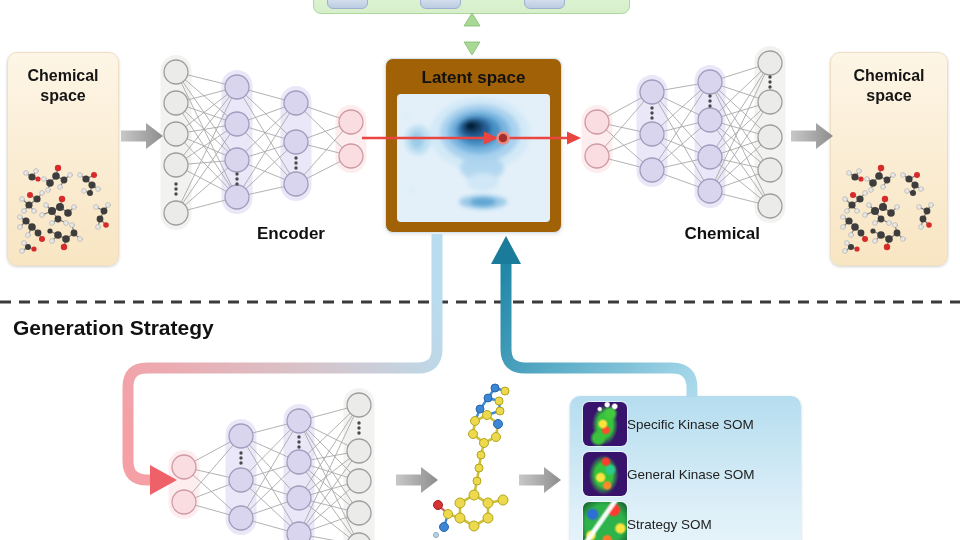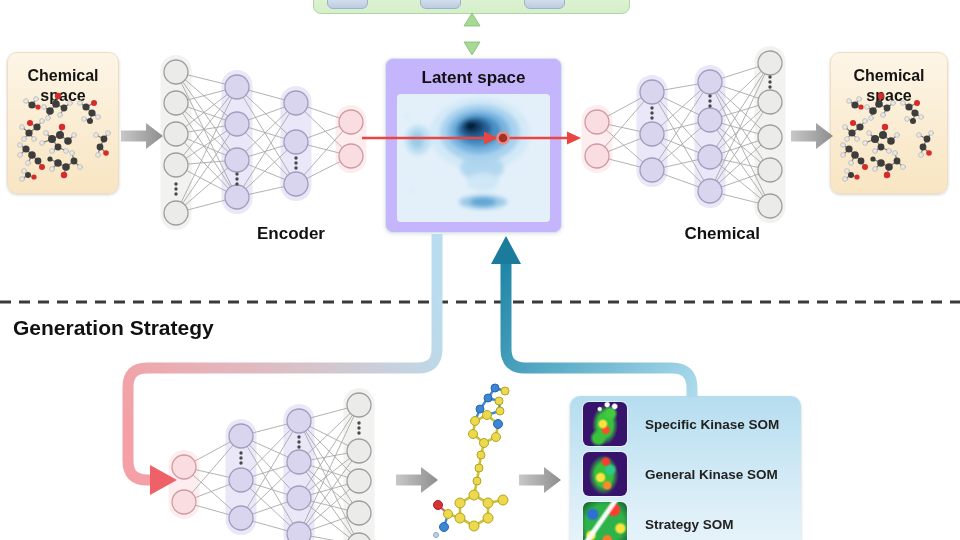--- a/index.html
+++ b/index.html
@@ -13,35 +13,35 @@
     background:linear-gradient(180deg,#ecf9e5 0%,#d6efca 100%);
     border:1.5px solid #abd89c;border-radius:8px;box-sizing:border-box;
   }
   .pill{
     position:absolute;bottom:4px;width:41px;height:18px;border-radius:6px;
     background:linear-gradient(180deg,#e9eff7 0%,#bccce2 100%);
     border:1px solid #9db1cd;box-sizing:border-box;
   }
   
   .chem-box{
-    position:absolute;top:52px;width:112px;height:142px;border-radius:10px;
+    position:absolute;top:52px;width:112px;height:214px;border-radius:10px;
     background:linear-gradient(180deg,#fdf5e6 0%,#f8e5c2 100%);
     border:1px solid #eedfc4;box-shadow:0 1px 3px rgba(0,0,0,.18);box-sizing:border-box;
   }
   #chem-left{left:7px;}
   #chem-right{left:830px;width:118px;}
   .chem-title{
     margin-top:13px;text-align:center;font-weight:bold;font-size:16px;
     line-height:1.25;color:#151515;padding:0 14px;
   }
   .mol-svg{position:absolute;left:6px;bottom:6px;}
   
   #latent-box{
     position:absolute;left:385px;top:58px;width:177px;height:175px;border-radius:8px;
-    background:#c4b5fd;border:1.5px solid #d5e6f2;
+    background:#a16207;border:1.5px solid #d5e6f2;
     box-shadow:0 1px 4px rgba(0,0,0,.12);box-sizing:border-box;
   }
   #latent-title{
     margin-top:9px;text-align:center;font-weight:bold;font-size:17px;color:#111;
   }
   #heat-wrap{
     position:absolute;left:11px;top:35px;width:153px;height:128px;border-radius:4px;
     background:#e3f0fa;overflow:hidden;
   }
   
@@ -53,21 +53,21 @@
   #generator-label{left:620px;}
   #strategy-label{
     position:absolute;left:13px;top:316px;font-weight:bold;font-size:21px;color:#111;
   }
   
   #som-panel{
     position:absolute;left:570px;top:396px;width:231px;height:162px;border-radius:10px;
     background:linear-gradient(180deg,#b5ddef 0%,#ddeff8 70%,#e9f5fb 100%);
     box-shadow:0 1px 3px rgba(0,0,0,.22);
   }
-  .som-row{display:flex;align-items:center;gap:18px;margin:6px 0 6px 13px;font-weight:bold;}
+  .som-row{display:flex;align-items:center;margin:6px 0 6px 13px;}
   .som-thumb{width:44px;height:44px;border-radius:6px;flex:none;box-shadow:0 0 0 1px rgba(255,255,255,.5);}
   .som-thumb-0{background:
     radial-gradient(circle at 72% 10%,#ffffff 0 4%,transparent 7%),
     radial-gradient(circle at 55% 6%,#ffffff 0 4%,transparent 7%),
     radial-gradient(circle at 38% 16%,#ffffff 0 3%,transparent 6%),
     radial-gradient(circle at 62% 26%,#42c93e 0 10%,transparent 18%),
     radial-gradient(circle at 45% 50%,#ffe23e 0 9%,transparent 17%),
     radial-gradient(circle at 52% 64%,#ff4d2e 0 8%,transparent 14%),
     radial-gradient(circle at 35% 82%,#3bc23c 0 11%,transparent 19%),
     radial-gradient(ellipse 30% 46% at 50% 52%,#35c23c 0 58%,transparent 98%),

